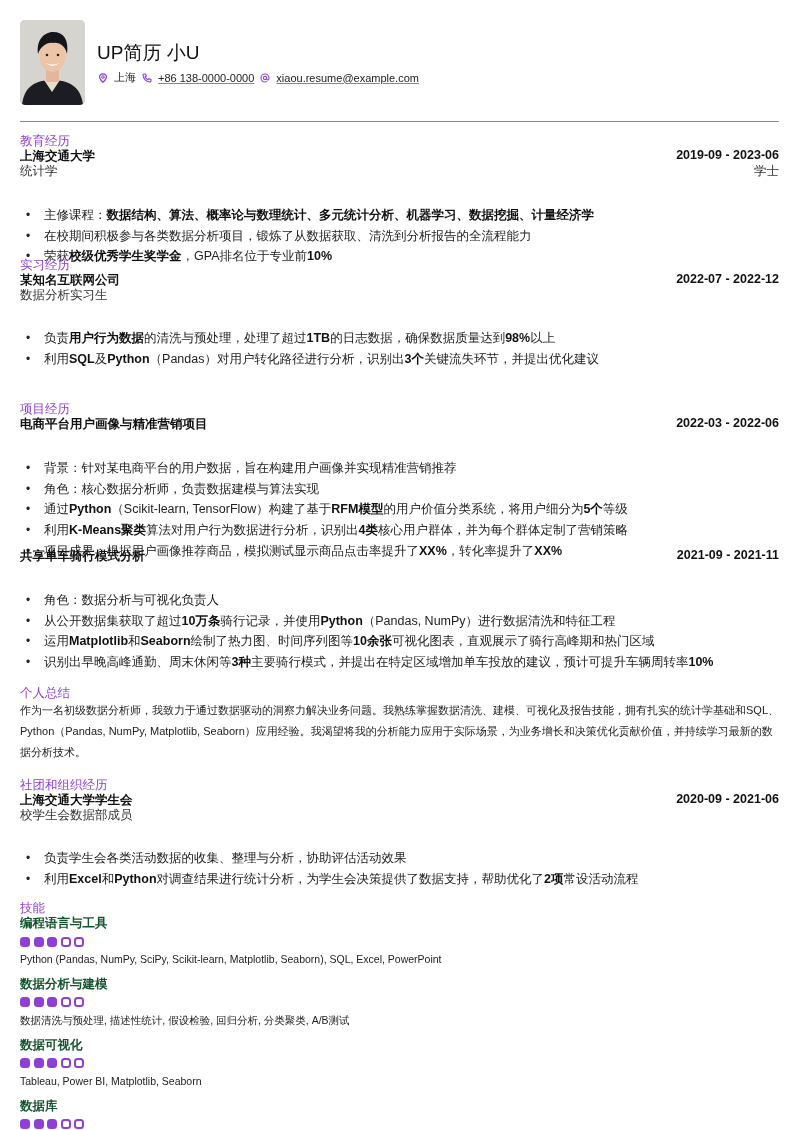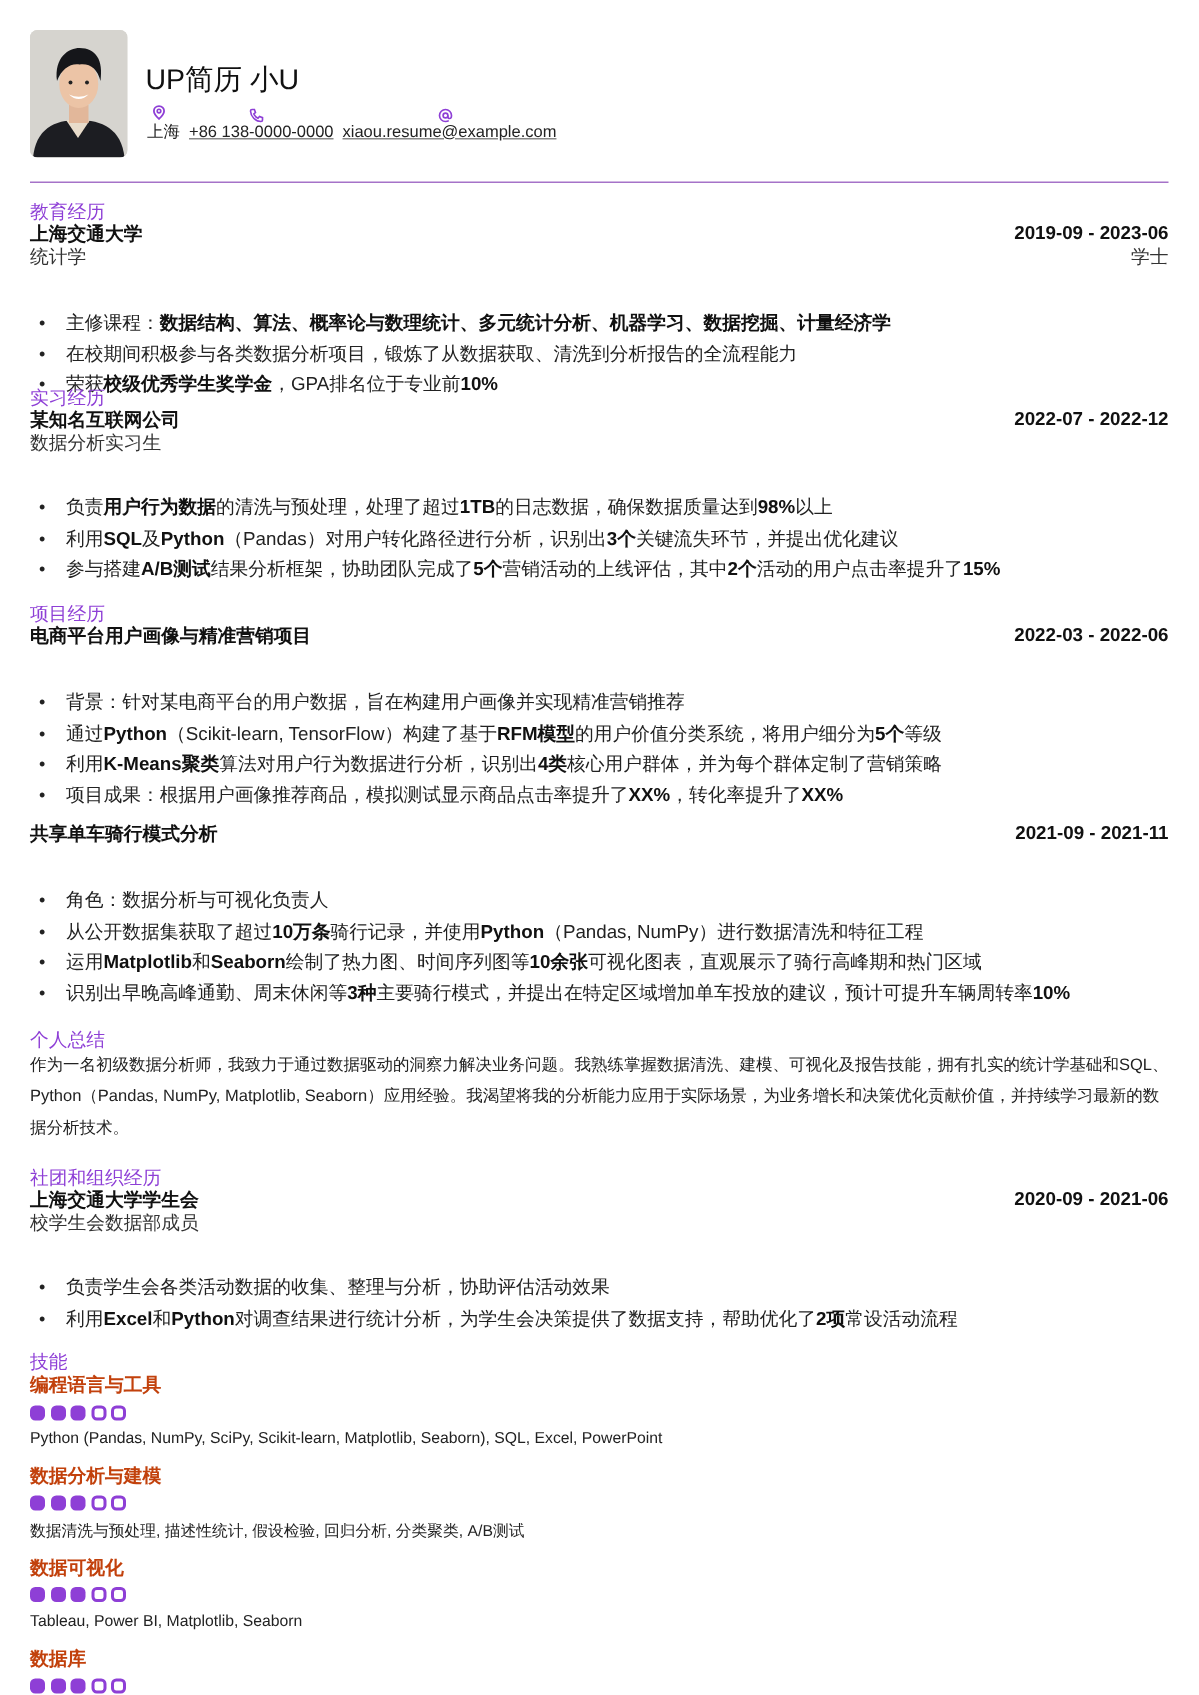--- a/index.html
+++ b/index.html
@@ -4,39 +4,39 @@
 <style>
   * { box-sizing: border-box; margin: 0; padding: 0; }
   html, body { width: 799px; height: 1130px; overflow: hidden; background: #ffffff; }
   body { font-family: "Liberation Sans", "DejaVu Sans", sans-serif; color: #222; position: relative; }
 
   .header { position: absolute; left: 20px; top: 20px; width: 760px; height: 86px; }
   .avatar { position: absolute; left: 0; top: 0; width: 65px; height: 85px; border-radius: 5px; overflow: hidden; background: #d9d7d2; }
   .name { position: absolute; left: 77px; top: 20px; font-size: 19px; color: #111; }
   .contacts { position: absolute; left: 78px; top: 50px; font-size: 11px; color: #222; display: flex; align-items: center; white-space: nowrap; }
   .contacts .ic { width: 10px; height: 10px; margin-right: 6px; display: inline-block; }
-  .contacts .item { display: inline-flex; align-items: center; margin-right: 6px; flex-direction: column; }
+  .contacts .item { display: inline-flex; align-items: center; margin-right: 6px; }
   .contacts .link { text-decoration: underline; text-decoration-color: #888; }
 
   .rule { position: absolute; left: 20px; top: 121px; width: 759px; height: 1px; background: #a572c8; }
 
   .sec-title { position: absolute; left: 20px; font-size: 12.5px; color: #8e3fd6; }
   .org { position: absolute; left: 20px; font-size: 12.5px; font-weight: bold; color: #111; }
   .date { position: absolute; right: 20px; font-size: 12.5px; font-weight: bold; color: #111; text-align: right; }
   .sub { position: absolute; left: 20px; font-size: 12.5px; color: #333; }
   .sub-r { position: absolute; right: 20px; font-size: 12.5px; color: #333; }
 
   ul.bl { position: absolute; left: 20px; list-style: none; width: 760px; margin-top: 25px; }
   ul.bl li { position: relative; padding-left: 24px; font-size: 12.5px; line-height: 20.7px; color: #222; white-space: nowrap; }
   ul.bl li::before { content: "•"; position: absolute; left: 6px; top: 0; font-size: 12px; color: #222; }
   b { font-weight: bold; color: #111; }
 
   .para { position: absolute; left: 20px; width: 760px; font-size: 11px; line-height: 21px; color: #222; }
 
-  .skill-h { position: absolute; left: 20px; font-size: 12.5px; font-weight: bold; color: #c2410c; }
+  .skill-h { position: absolute; left: 20px; font-size: 12.5px; font-weight: bold; color: #14532d; }
   .dots { position: absolute; left: 20px; display: flex; gap: 3.6px; }
   .dot { width: 10px; height: 10px; border-radius: 3.5px; background: #8e3fd6; }
   .dot.empty { background: #fff; border: 2px solid #8e3fd6; }
   .skill-t { position: absolute; left: 20px; font-size: 10.5px; color: #222; }
 </style>
 </head>
 <body>
 
 <div class="header">
   <div class="avatar">
@@ -90,28 +90,28 @@
   <li><span>荣获</span><b>校级优秀学生奖学金</b><span>，GPA排名位于专业前</span><b>10%</b></li>
 </ul>
 
 <div class="sec-title" style="top:257px">实习经历</div>
 <div class="org" style="top:272px">某知名互联网公司</div>
 <div class="date" style="top:272px">2022-07 - 2022-12</div>
 <div class="sub" style="top:287px">数据分析实习生</div>
 <ul class="bl" style="top:303px">
   <li><span>负责</span><b>用户行为数据</b><span>的清洗与预处理，处理了超过</span><b>1TB</b><span>的日志数据，确保数据质量达到</span><b>98%</b><span>以上</span></li>
   <li><span>利用</span><b>SQL</b><span>及</span><b>Python</b><span>（Pandas）对用户转化路径进行分析，识别出</span><b>3个</b><span>关键流失环节，并提出优化建议</span></li>
-  <li><span>参与搭建</span><b>A/B测试</b><span>结果分析框架，协助团队完成了</span><b>5个</b><span>营销活动的上线评估，其中</span><b>2个</b><span>活动的用户点击率提升了</span><b>15%</b></li>
 </ul>
 
 <div class="sec-title" style="top:401px">项目经历</div>
 <div class="org" style="top:416px">电商平台用户画像与精准营销项目</div>
 <div class="date" style="top:416px">2022-03 - 2022-06</div>
 <ul class="bl" style="top:433px">
   <li><span>背景：针对某电商平台的用户数据，旨在构建用户画像并实现精准营销推荐</span></li>
+  <li><span>角色：核心数据分析师，负责数据建模与算法实现</span></li>
   <li><span>通过</span><b>Python</b><span>（Scikit-learn, TensorFlow）构建了基于</span><b>RFM模型</b><span>的用户价值分类系统，将用户细分为</span><b>5个</b><span>等级</span></li>
   <li><span>利用</span><b>K-Means聚类</b><span>算法对用户行为数据进行分析，识别出</span><b>4类</b><span>核心用户群体，并为每个群体定制了营销策略</span></li>
   <li><span>项目成果：根据用户画像推荐商品，模拟测试显示商品点击率提升了</span><b>XX%</b><span>，转化率提升了</span><b>XX%</b></li>
 </ul>
 
 <div class="org" style="top:548px">共享单车骑行模式分析</div>
 <div class="date" style="top:548px">2021-09 - 2021-11</div>
 <ul class="bl" style="top:565px">
   <li><span>角色：数据分析与可视化负责人</span></li>
   <li><span>从公开数据集获取了超过</span><b>10万条</b><span>骑行记录，并使用</span><b>Python</b><span>（Pandas, NumPy）进行数据清洗和特征工程</span></li>

